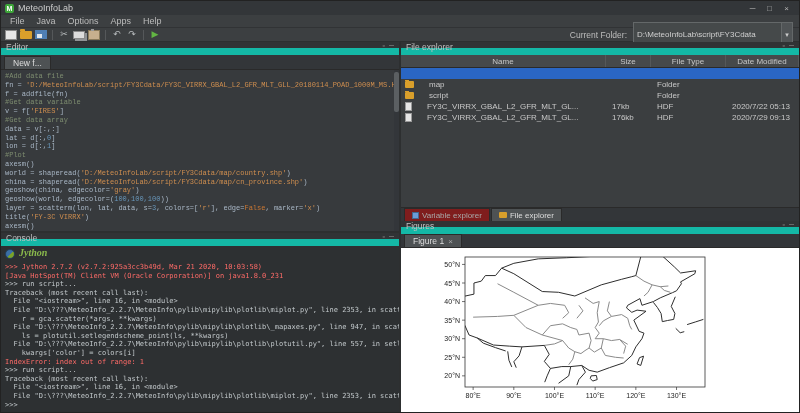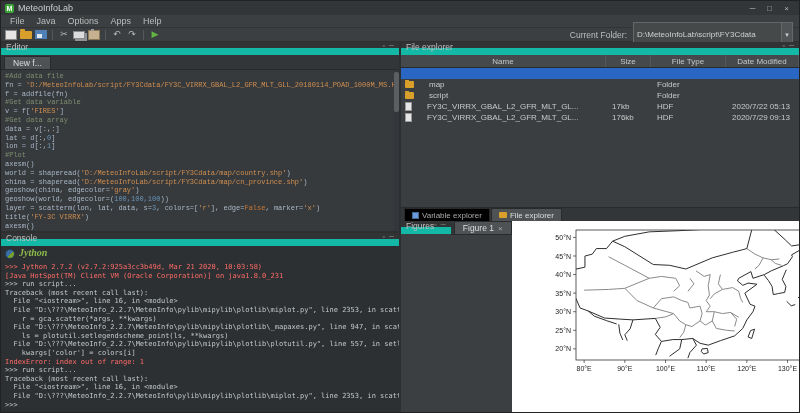--- a/index.html
+++ b/index.html
@@ -85,28 +85,28 @@
   .fr.c0{display:flex;align-items:center;gap:15px;padding-left:4px}
   .fr.c1,.fr.c2,.fr.c3{padding-left:6px}
   .fi{flex:0 0 auto;display:inline-block}
   .fi.folder{width:9px;height:7px;background:#d99f2b;border-radius:1px;position:relative}
   .fi.folder::before{content:"";position:absolute;top:-2px;left:0;width:4px;height:2px;background:#d99f2b;border-radius:1px 1px 0 0}
   .fi.file{width:7px;height:9px;background:#e6e6e6;border:1px solid #9a9a9a}
   .fi.none{width:0;height:0}
 
   
   .exp-tabs{height:14px;background:#333639;border-top:1px solid #2a2a2a;display:flex;align-items:flex-end;gap:1px;padding-left:3px;flex:0 0 auto}
-  .exp-tab{height:13px;display:flex;align-items:center;gap:3px;padding:0 7px;font-size:8px;color:#a8a8a8;background:#000000;border:1px solid #2a2a2a;border-bottom:none;white-space:nowrap}
+  .exp-tab{height:13px;display:flex;align-items:center;gap:3px;padding:0 7px;font-size:8px;color:#a8a8a8;background:#7f1d1d;border:1px solid #2a2a2a;border-bottom:none;white-space:nowrap}
   .exp-tab.active{background:#4e5254;color:#ddd}
   .et-icon{display:inline-block}
   .et-icon.variable-grid{width:7px;height:7px;background:#6a9bd8;border:1px solid #44688f}
   .et-icon.folder{width:8px;height:6px;background:#d99f2b;border-radius:1px}
 
   
-  .figures-panel{flex:1;display:flex;min-height:0}
+  .figures-panel{flex:1;display:flex;flex-direction:column;min-height:0}
   .fig-tabstrip{height:14px;background:#333639;display:flex;align-items:flex-end;padding-left:3px;border-bottom:1px solid #2a2a2a;flex:0 0 auto}
   .canvas{flex:1;background:#fff;position:relative;overflow:hidden}
   .canvas svg{display:block}
   .canvas text{font-family:"Liberation Sans",sans-serif}
 </style>
 </head>
 <body>
 
 <div class="app">
 

